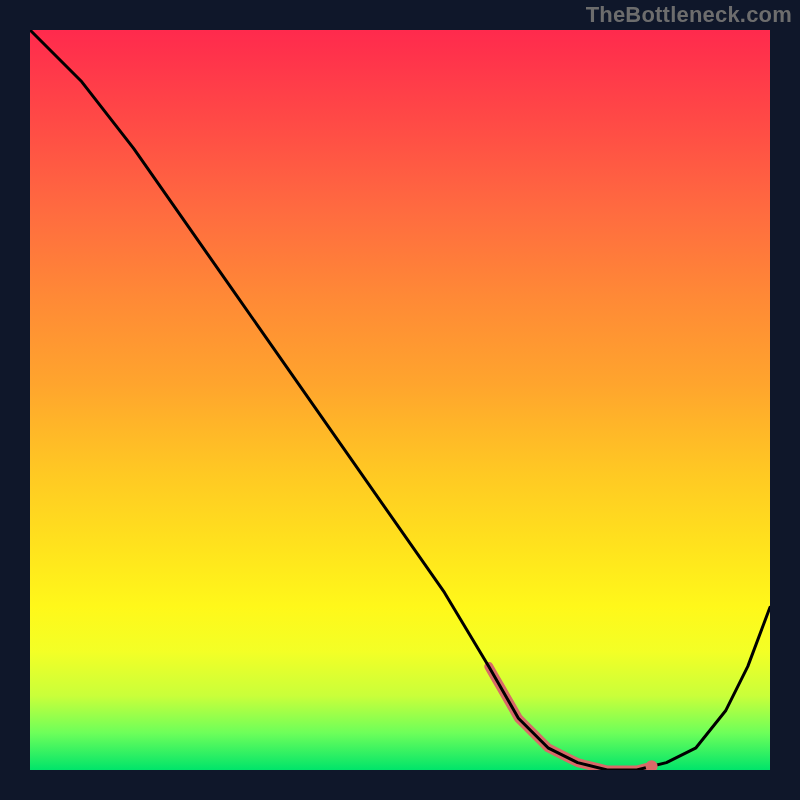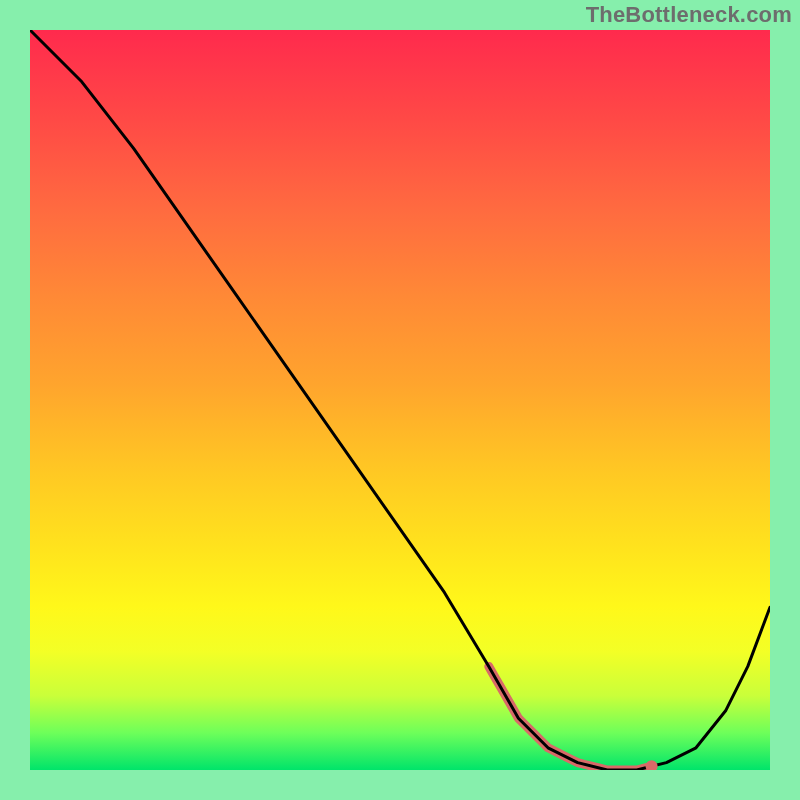--- a/index.html
+++ b/index.html
@@ -8,21 +8,21 @@
     width: 800px;
     height: 800px;
     background: #000;
     font-family: Arial, Helvetica, sans-serif;
     overflow: hidden;
   }
   .frame {
     position: relative;
     width: 800px;
     height: 800px;
-    background: #86efac;
+    background: #0f172a;
   }
   .attribution {
     position: absolute;
     top: 2px;
     right: 8px;
     color: #6d6d6d;
     font-size: 22px;
     font-weight: 600;
     letter-spacing: 0.2px;
   }

